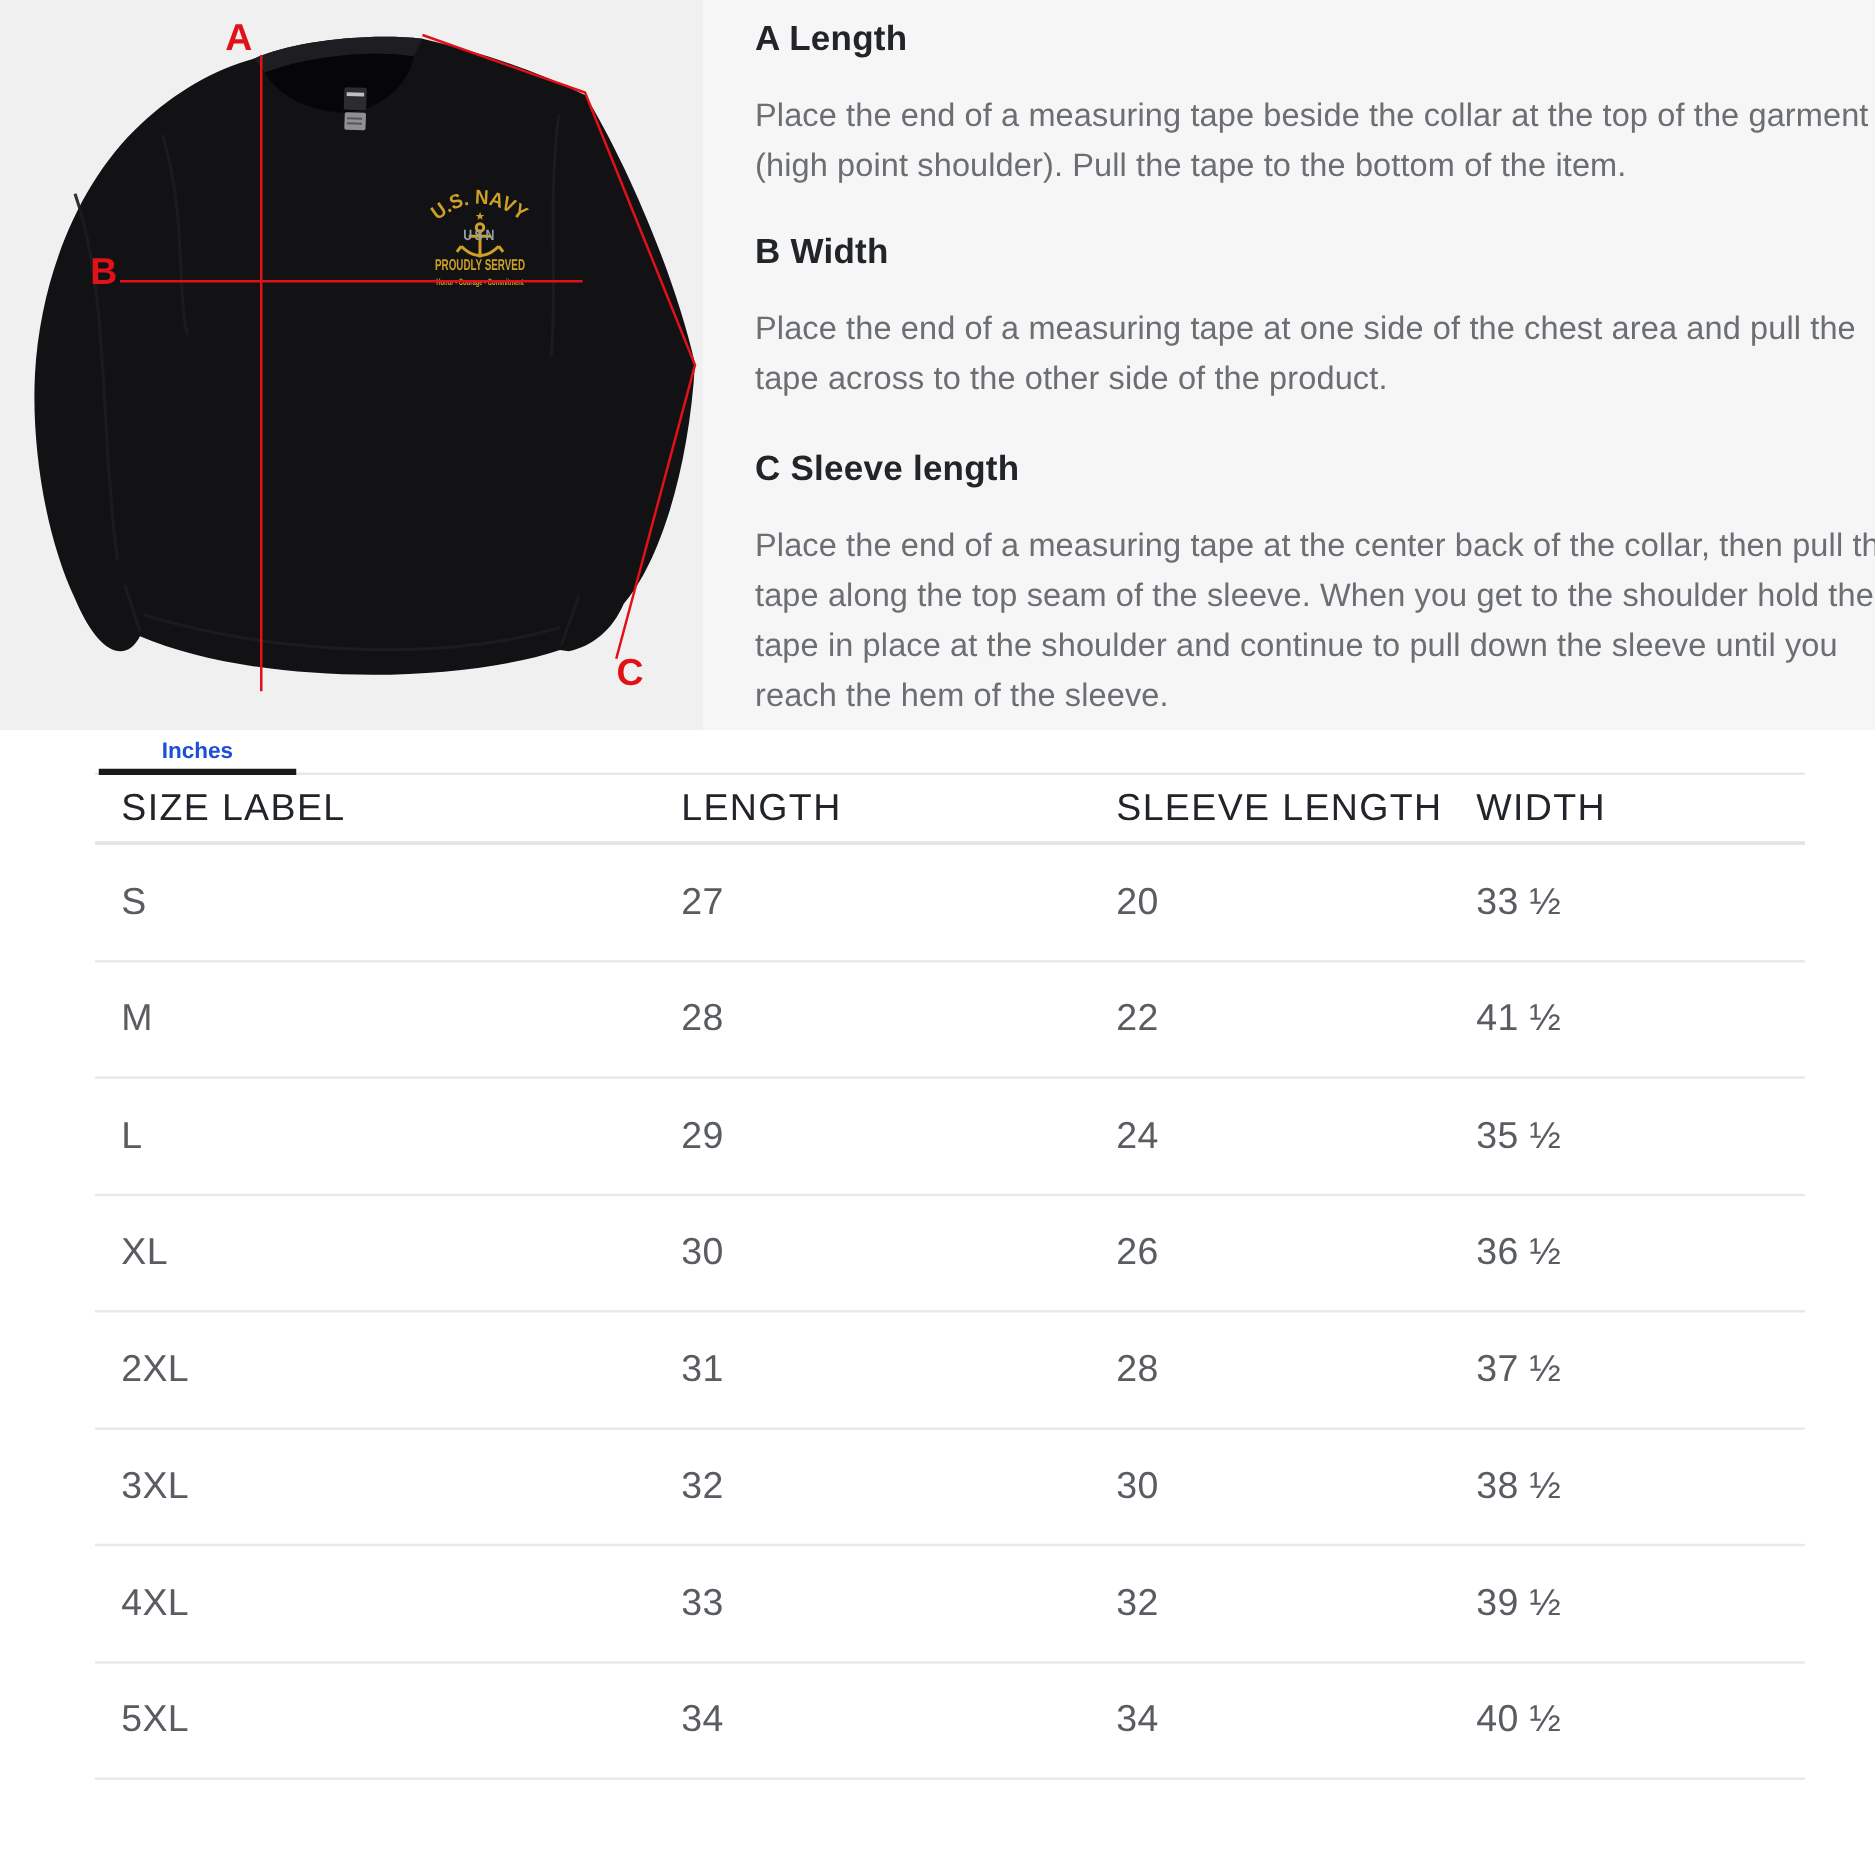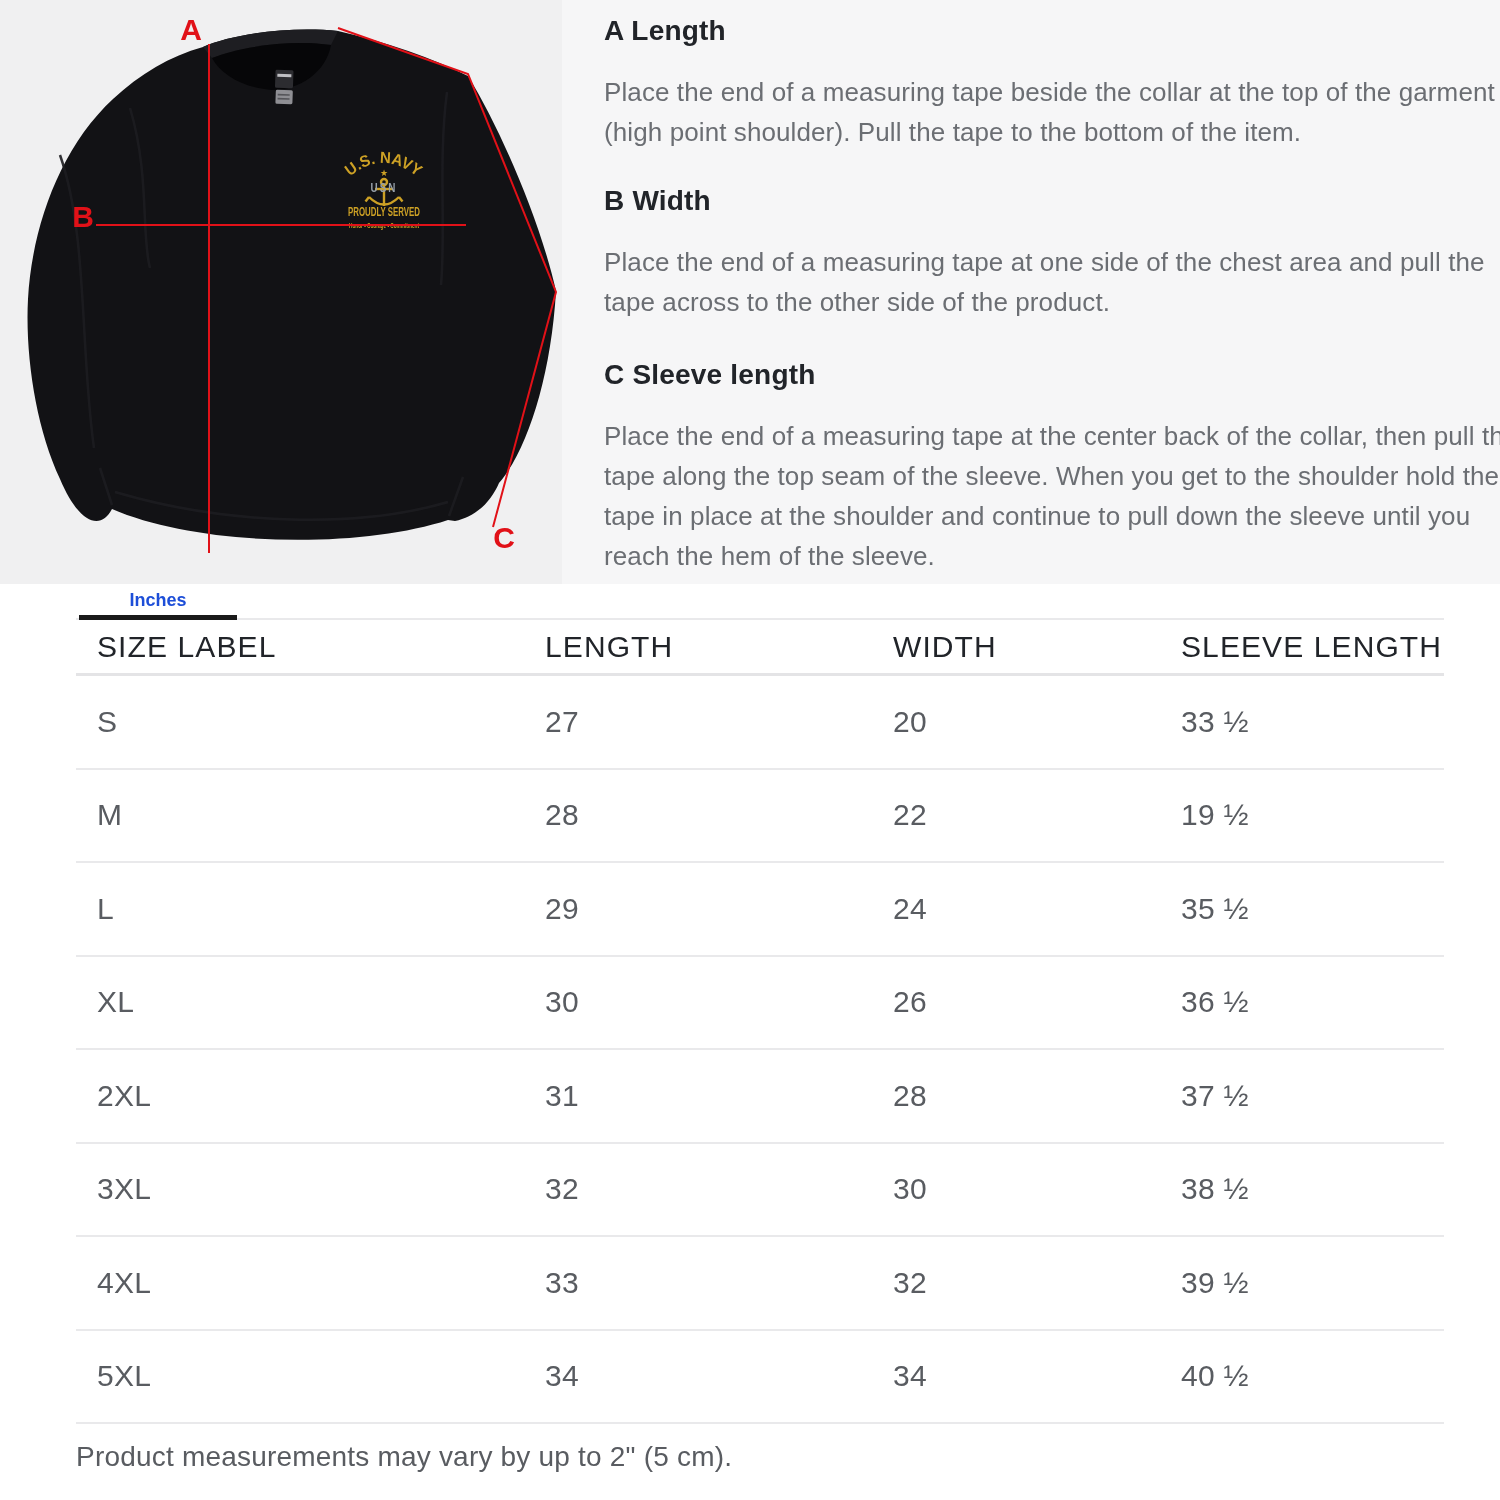--- a/index.html
+++ b/index.html
@@ -158,37 +158,37 @@
   </section>
 
   <section class="lower">
     <div class="tabrow">
       <div class="unit-tab">Inches</div>
     </div>
 
     <div class="grid thead">
       <span>SIZE LABEL</span>
       <span>LENGTH</span>
+      <span>SLEEVE LENGTH</span>
       <span>WIDTH</span>
-      <span>SLEEVE LENGTH</span>
     </div>
 
     <div>
       <div class="grid trow">
         <span>S</span>
         <span>27</span>
         <span>20</span>
         <span>33 ½</span>
       </div>
 
       <div class="grid trow">
         <span>M</span>
         <span>28</span>
         <span>22</span>
-        <span>19 ½</span>
+        <span>41 ½</span>
       </div>
 
       <div class="grid trow">
         <span>L</span>
         <span>29</span>
         <span>24</span>
         <span>35 ½</span>
       </div>
 
       <div class="grid trow">
@@ -222,14 +222,13 @@
       <div class="grid trow">
         <span>5XL</span>
         <span>34</span>
         <span>34</span>
         <span>40 ½</span>
       </div>
     </div>
 
   </section>
 
-  <p class="footnote">Product measurements may vary by up to 2" (5 cm).</p>
 </div>
 
 </body></html>

